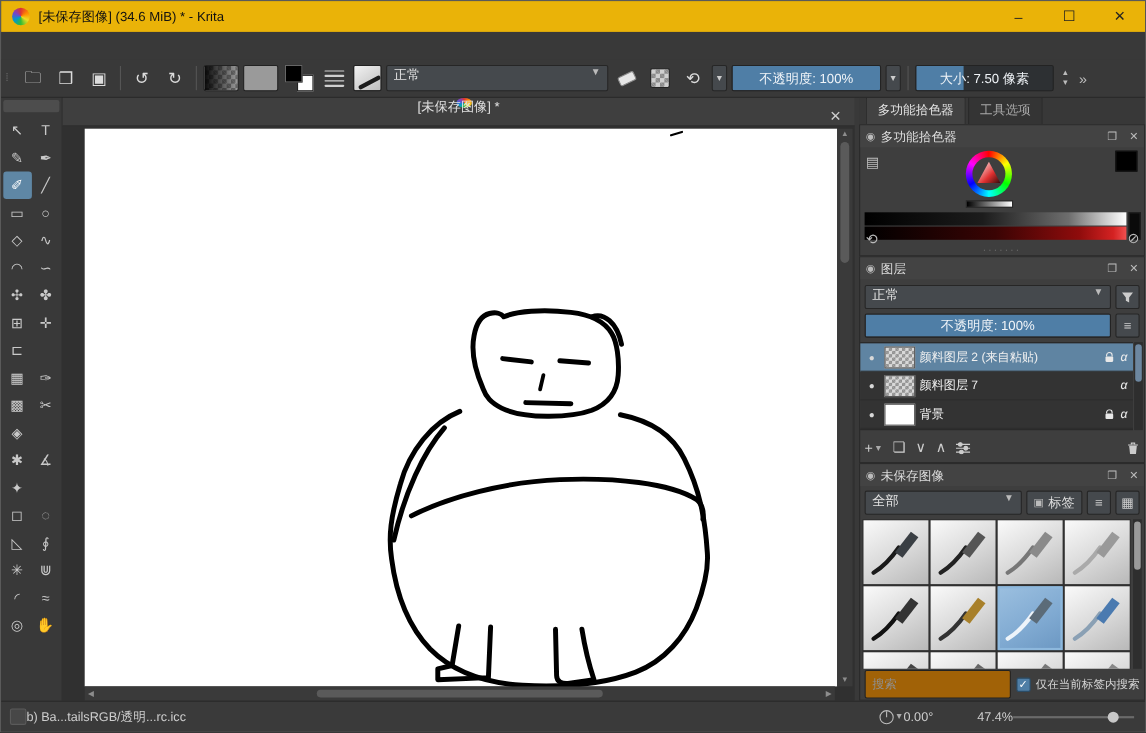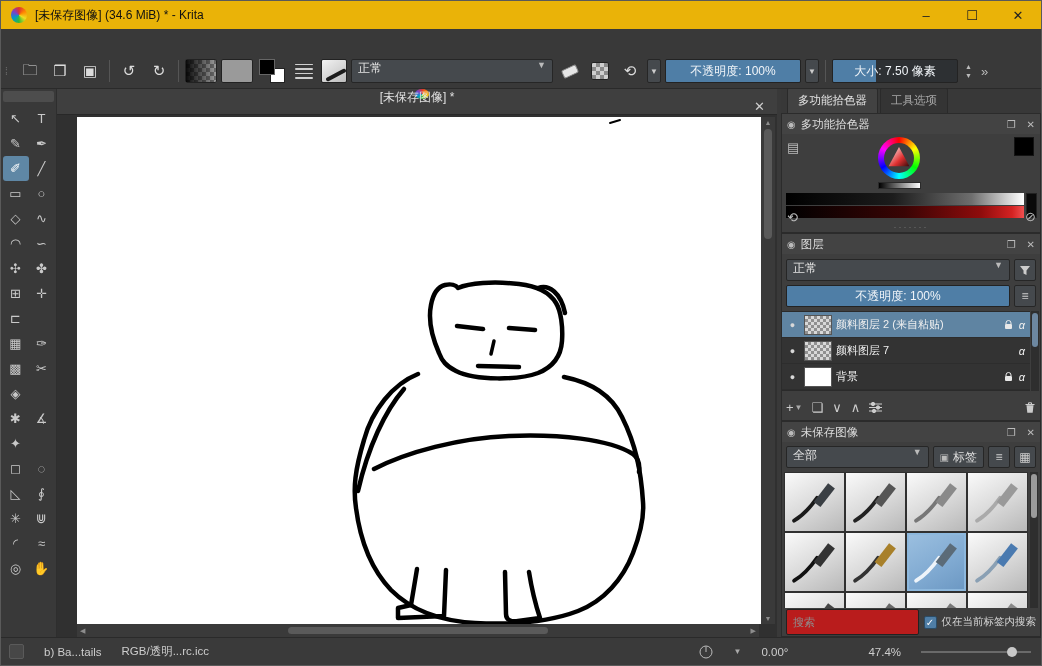--- a/index.html
+++ b/index.html
@@ -161,30 +161,30 @@
   .tag-btn{height:22px;background:#45494d;border:1px solid #262626;border-radius:2px;display:flex;
            align-items:center;gap:4px;padding:0 6px;color:#ddd;flex:none;}
   .brush-grid{position:absolute;left:2px;right:12px;top:50px;bottom:28px;overflow:hidden;
               display:grid;grid-template-columns:repeat(4,1fr);grid-auto-rows:58px;gap:2px;background:#303030;padding:1px;}
   .bcell{background:linear-gradient(150deg,#fafafa 0%,#d8d8d8 55%,#b8b8b8 100%);position:relative;}
   .bcell svg{position:absolute;inset:4px;width:calc(100% - 8px);height:calc(100% - 8px);}
   .bcell.bsel{background:linear-gradient(150deg,#9cc0e0 0%,#7fa9d1 60%,#6b97c2 100%);outline:2px solid #8db8dd;outline-offset:-2px;}
   .bgrid-scroll{position:absolute;right:2px;top:50px;width:8px;bottom:28px;background:#2e2e2e;}
   .bgrid-scroll .th{width:6px;height:44px;background:#9a9a9a;border-radius:3px;margin:2px auto 0 auto;}
   .pp-search{position:absolute;left:4px;right:4px;bottom:3px;height:22px;display:flex;align-items:center;gap:5px;}
-  .search-input{flex:1;height:20px;background:#b91c1c;border:1px solid #222;border-radius:2px;color:#cccccc;
+  .search-input{flex:1;height:20px;background:#a16207;border:1px solid #222;border-radius:2px;color:#cccccc;
                 font-size:11px;padding:12px 6px;font-family:inherit;min-width:0;width:110px;}
   .search-input::placeholder{color:#8f8f8f;}
   .cbx{width:13px;height:13px;background:#4f7ea6;border:1px solid #2b4c66;border-radius:2px;color:#fff;
        font-size:10px;display:flex;align-items:center;justify-content:center;flex:none;}
   .cbx-label{font-size:10.5px;color:#d5d5d5;white-space:nowrap;}
 
   
   .statusbar{position:absolute;left:0;right:0;bottom:0;height:28px;background:#3a3a3a;border-top:1px solid #2a2a2a;
-             display:flex;align-items:center;gap:20px;padding:0 8px;font-size:11.5px;color:#cdcdcd;}
+             display:flex;align-items:center;gap:0;padding:0 8px;font-size:11.5px;color:#cdcdcd;}
   .sb-ico{width:15px;height:15px;border:1px solid #5a5a5a;background:#474747;border-radius:2px;flex:none;}
   .sb-box{background:#2f2f2f;border:1px solid #242424;border-radius:2px;padding:3px 10px;color:#d5d5d5;}
   .sb-slider{position:relative;width:110px;height:14px;flex:none;margin-right:2px;}
   .sb-slider .track{position:absolute;left:0;right:0;top:6px;height:2px;background:#6a6a6a;}
   .sb-slider .handle{position:absolute;left:78%;top:2px;width:10px;height:10px;border-radius:50%;background:#c8c8c8;}
   .sb-caret{font-size:8px;color:#aaa;}
 </style>
 </head>
 <body>
 

